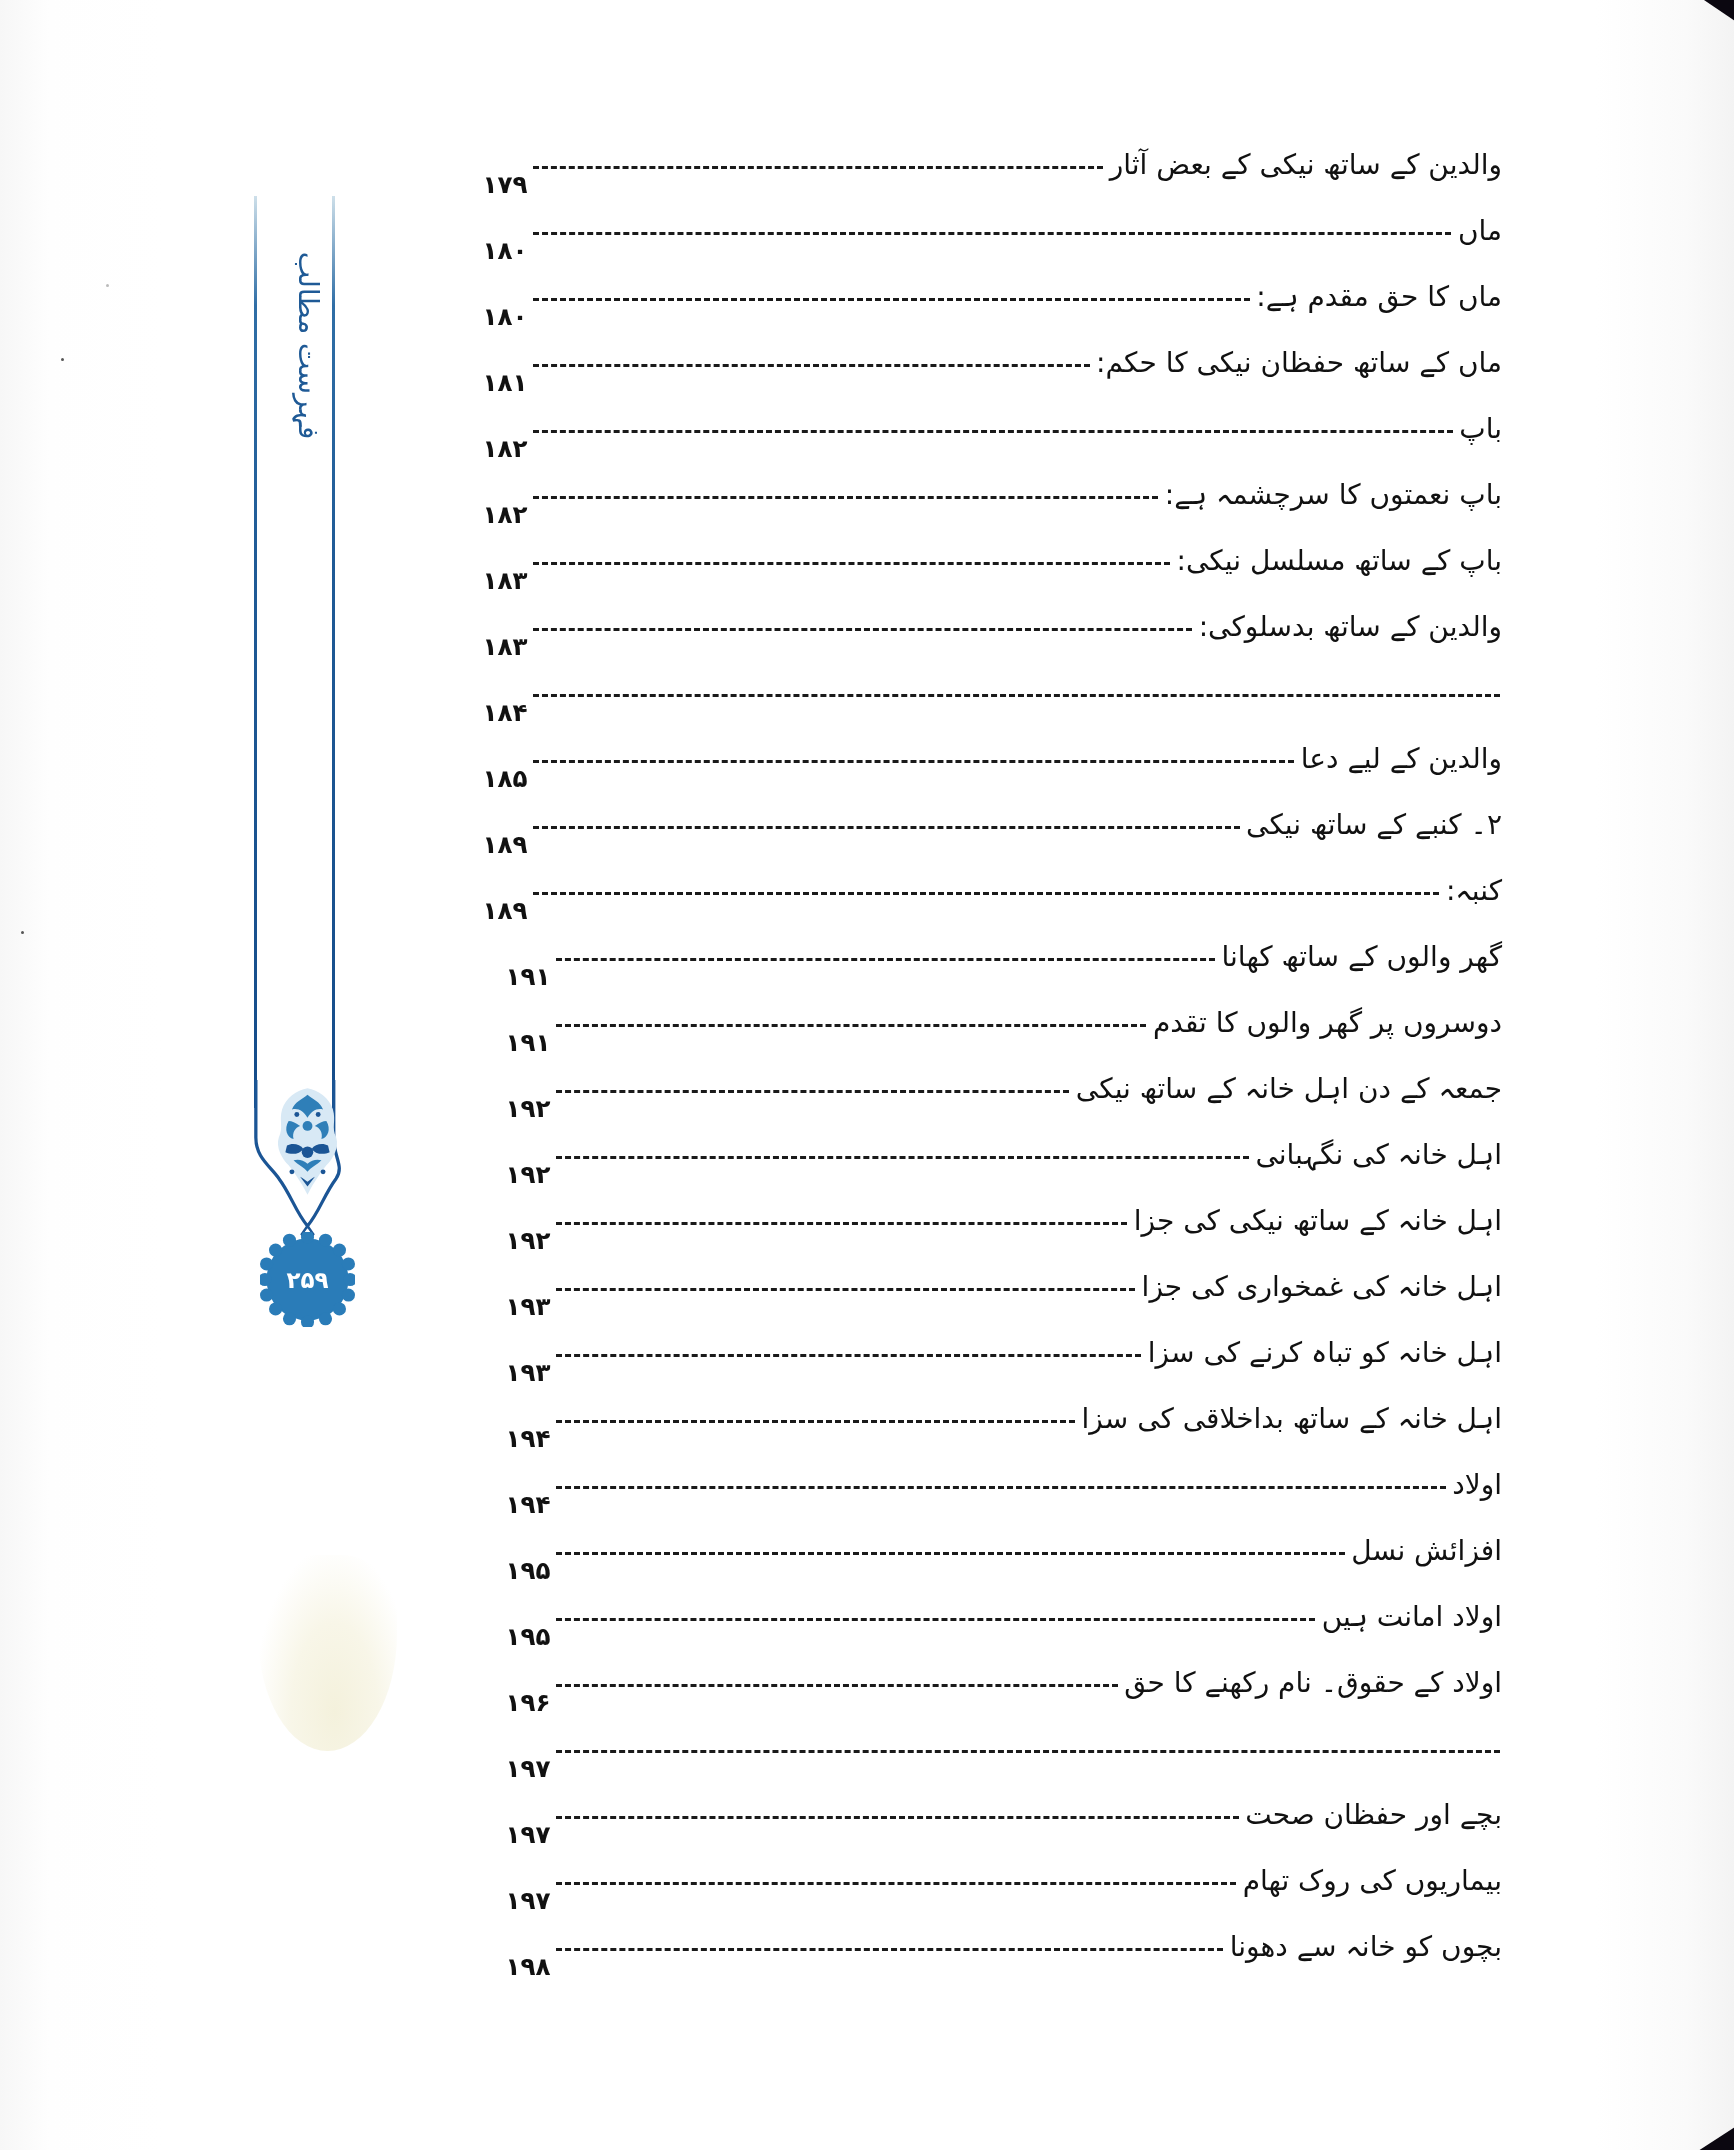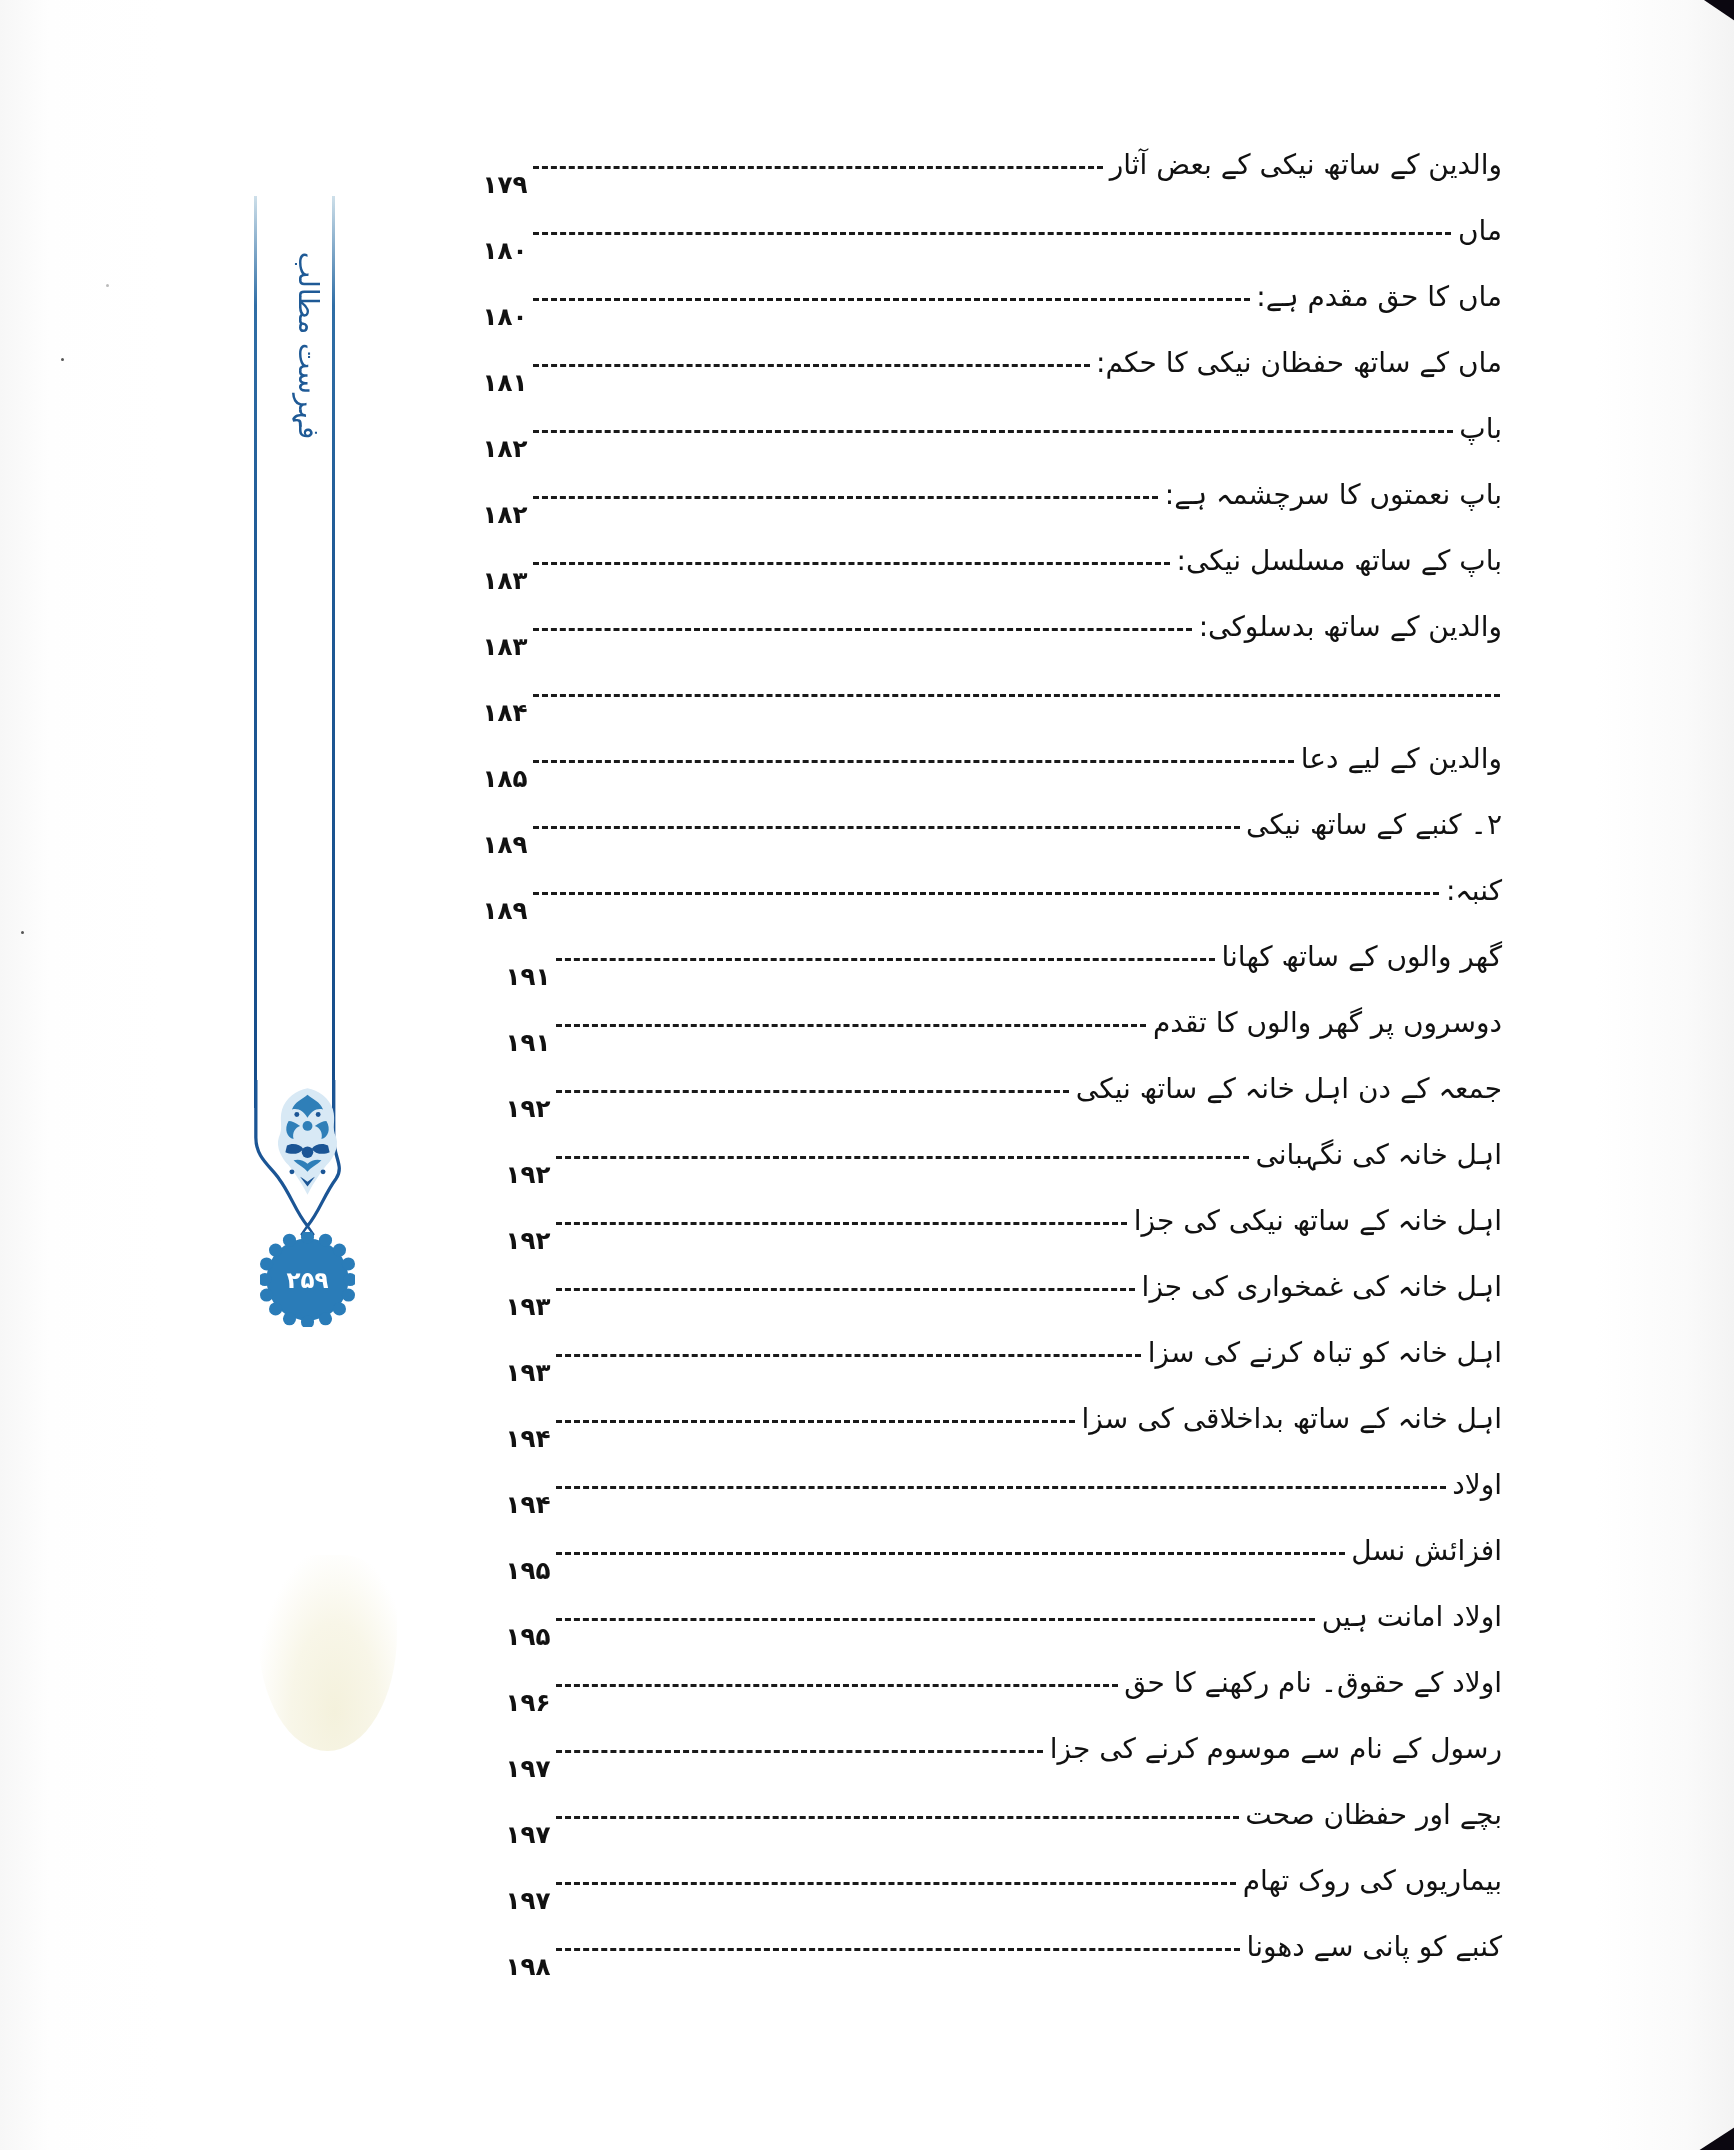--- a/index.html
+++ b/index.html
@@ -253,35 +253,34 @@
         <span class="toc-title">اولاد امانت ہیں</span>
         <span class="toc-leader"></span>
         <span class="toc-page">۱۹۵</span>
       </div>
     <div class="toc-row" style="margin-left:23px;">
         <span class="toc-title">اولاد کے حقوق۔ نام رکھنے کا حق</span>
         <span class="toc-leader"></span>
         <span class="toc-page">۱۹۶</span>
       </div>
     <div class="toc-row" style="margin-left:23px;">
-        <span class="toc-title">رسول کے نام سے موسوم کرنے کی جزا</span>
         <span class="toc-leader"></span>
         <span class="toc-page">۱۹۷</span>
       </div>
     <div class="toc-row" style="margin-left:23px;">
         <span class="toc-title">بچے اور حفظان صحت</span>
         <span class="toc-leader"></span>
         <span class="toc-page">۱۹۷</span>
       </div>
     <div class="toc-row" style="margin-left:23px;">
         <span class="toc-title">بیماریوں کی روک تھام</span>
         <span class="toc-leader"></span>
         <span class="toc-page">۱۹۷</span>
       </div>
     <div class="toc-row" style="margin-left:23px;">
-        <span class="toc-title">کنبے کو پانی سے دھونا</span>
+        <span class="toc-title">بچوں کو خانہ سے دھونا</span>
         <span class="toc-leader"></span>
         <span class="toc-page">۱۹۸</span>
       </div>
   </div>
 
 </div>
 
 
 </body></html>

